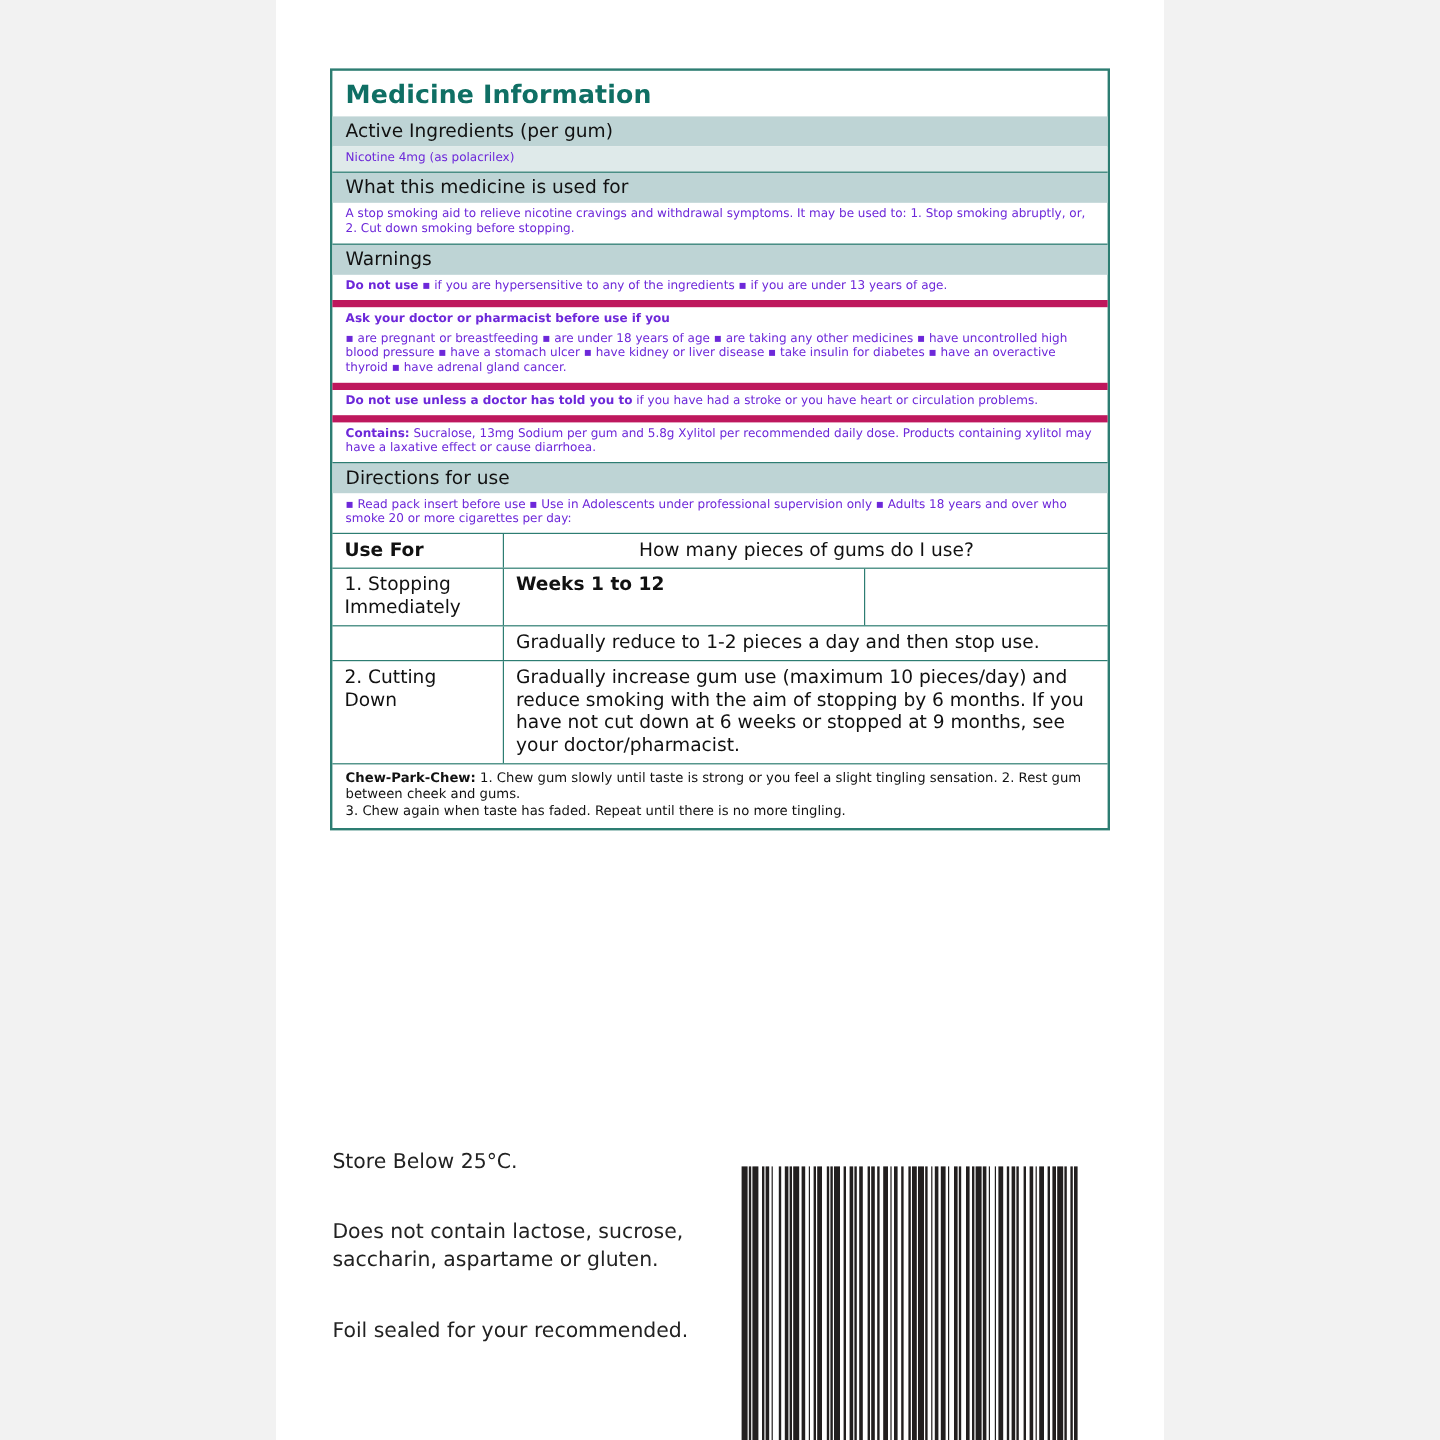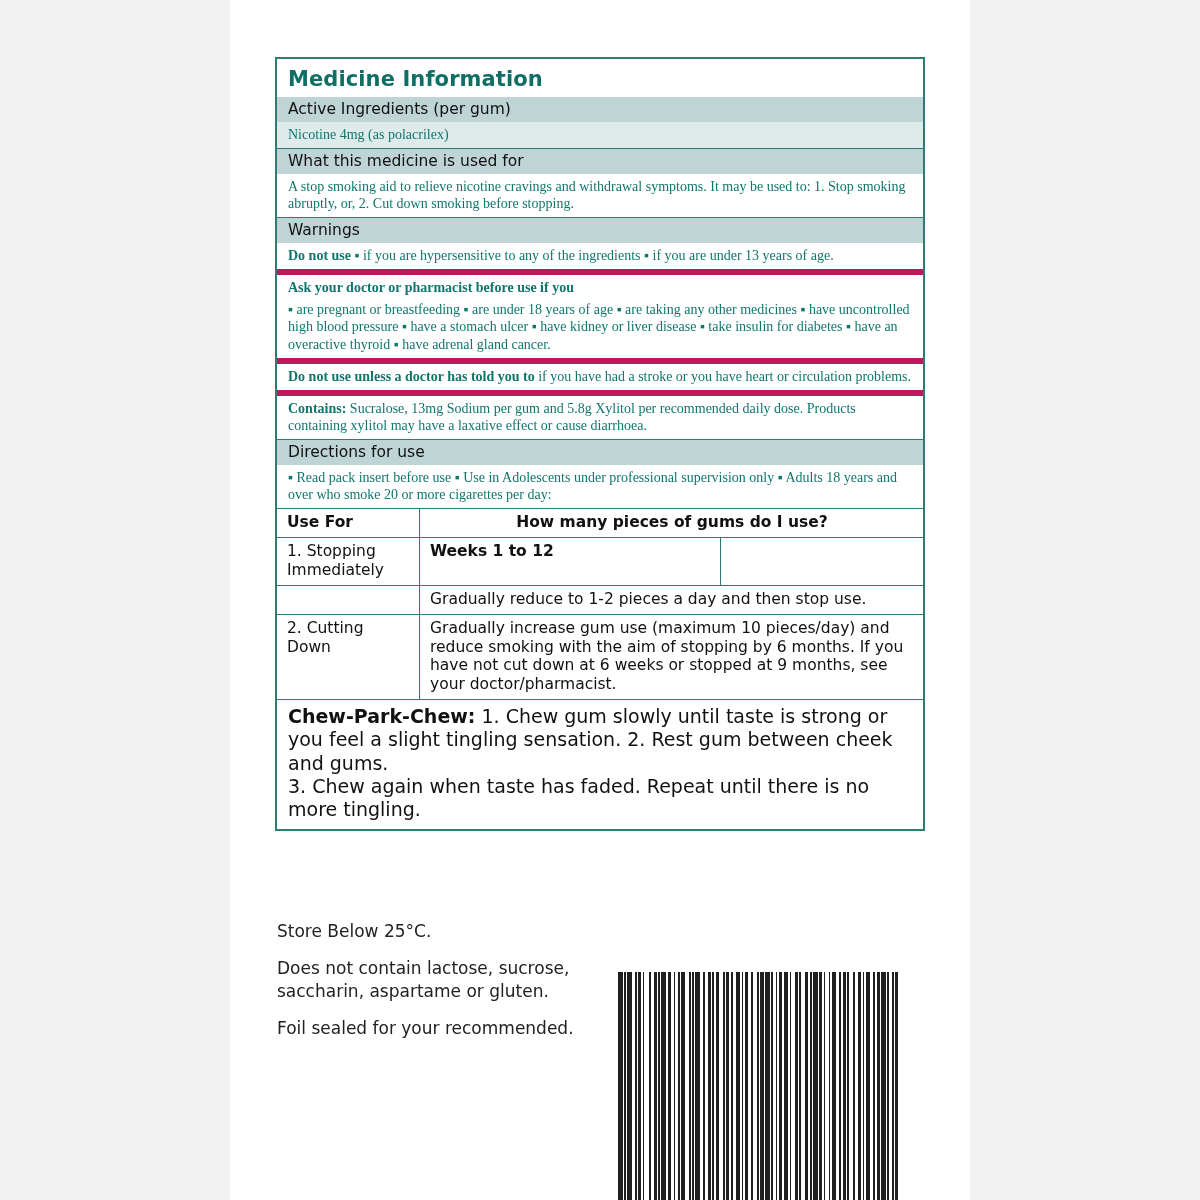--- a/index.html
+++ b/index.html
@@ -42,24 +42,23 @@
     padding: 3px 11px 4px 11px;
     font-size: 15.5px;
     color: #111111;
     border-top: 1px solid #2d7d72;
   }
   .hdr.nosep {
     border-top: none;
   }
   .body-row {
     padding: 4px 11px 5px 11px;
-    font-size: 14px;
+    font-size: 10px;
     line-height: 1.22;
-    color: #0f766e;
-    font-family: Liberation Serif, serif;
+    color: #6d28d9;
   }
   .body-row.sep {
     border-top: 6px solid #be185d;
   }
   .zebra {
     background: #dfeaea;
   }
 
   
   .dose-table {
@@ -92,44 +91,45 @@
     width: 301px;
     flex: 0 0 301px;
     border-right: 1px solid #2d7d72;
     font-weight: bold;
   }
   .dt-right {
     flex: 1 1 auto;
   }
   .dt-head {
     text-align: center;
-    font-weight: bold;
+    font-weight: normal;
   }
   .bold {
     font-weight: bold;
   }
   .chew {
     border-top: 1px solid #2d7d72;
     padding: 5px 11px 8px 11px;
-    font-size: 19px;
+    font-size: 11px;
     line-height: 1.22;
     color: #111111;
   }
 
   
   .bottom-text {
     position: absolute;
     left: 47px;
     width: 300px;
     font-size: 17px;
     line-height: 1.32;
     color: #222222;
   }
   .bt-p {
     margin-bottom: 15px;
+    margin-top: 37px;
   }
 
   .barcode-wrap {
     position: absolute;
     left: 388px;
     top: 972px;
     width: 285px;
   }
   .barcode {
     height: 232px;

